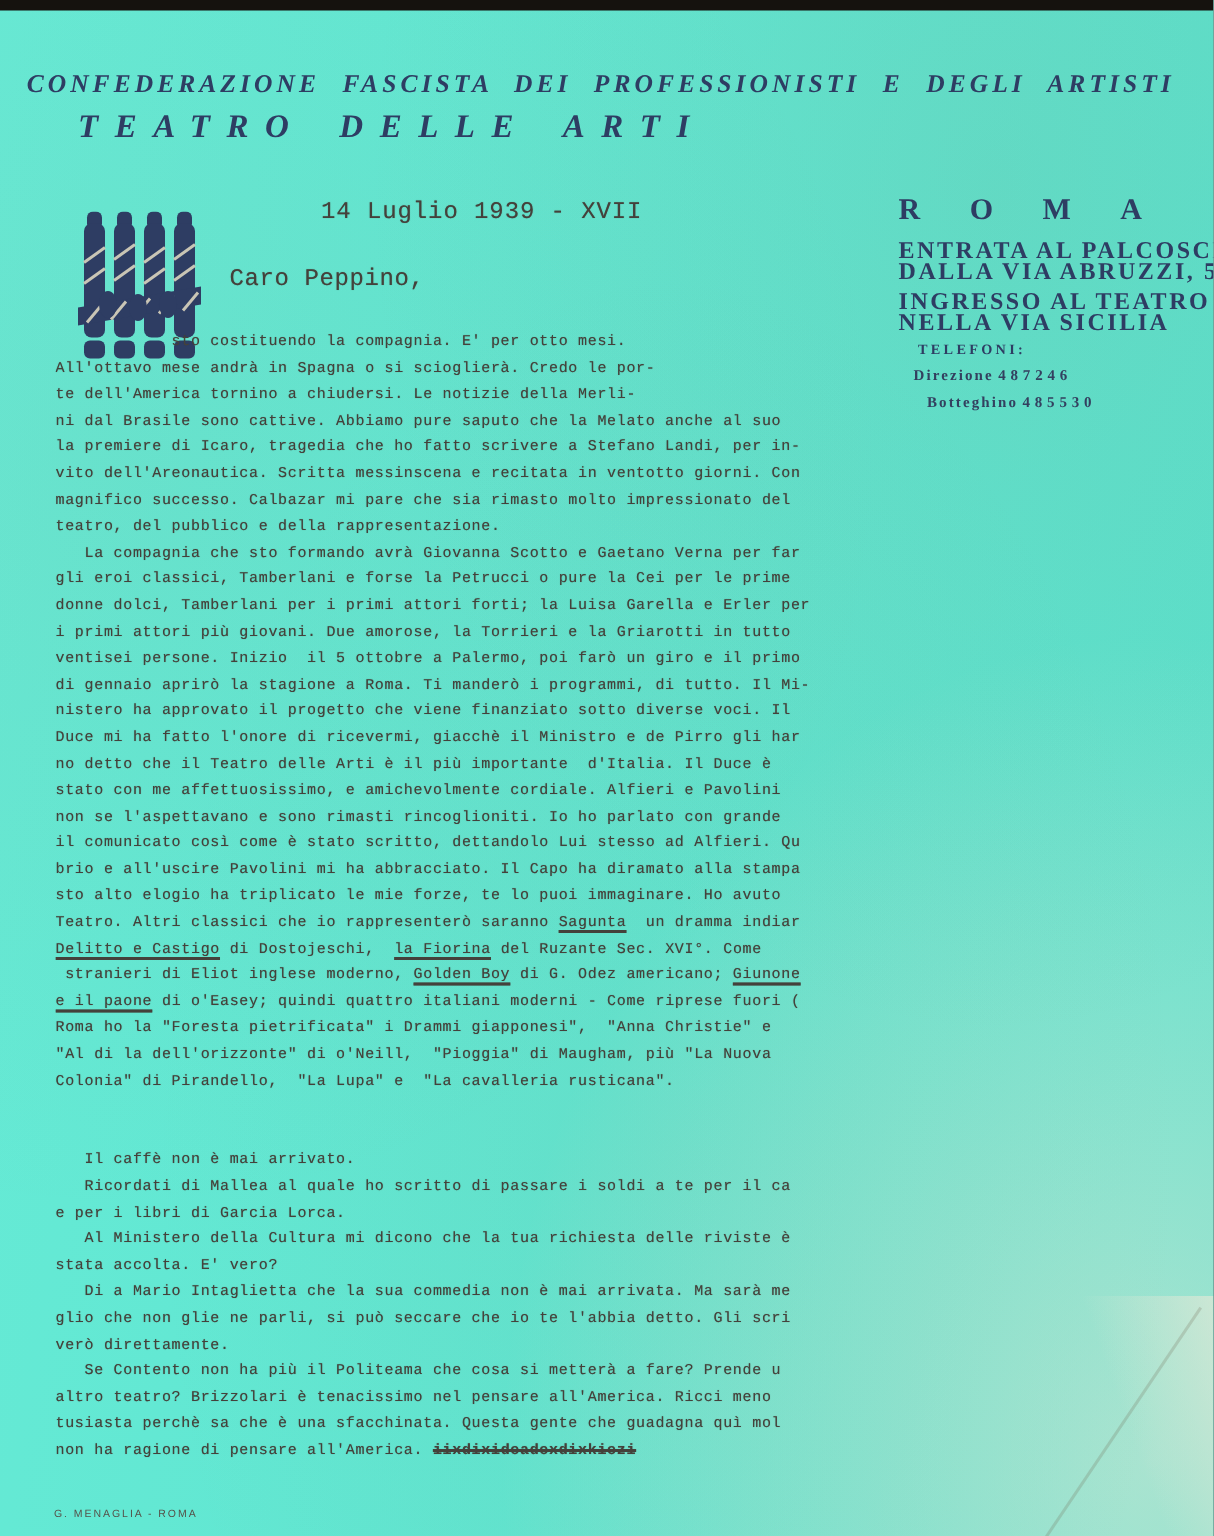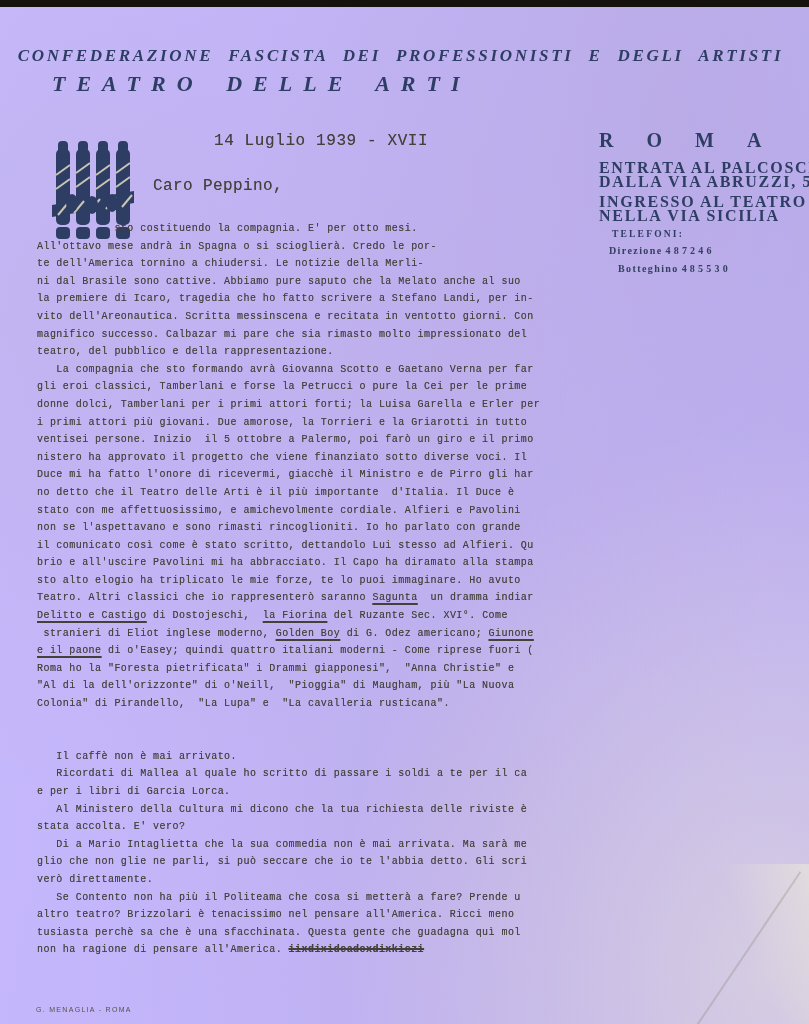--- a/index.html
+++ b/index.html
@@ -1,18 +1,18 @@
 <!DOCTYPE html>
 <html><head>
 <meta charset="utf-8">
 <style>
   html,body { margin:0; padding:0; background:#777; }
   .page {
     position:relative; width:809px; height:1024px; overflow:hidden;
-    background:#c4b5fd;
+    background:#5eead4;
     font-family:"Liberation Mono", monospace;
   }
   
   .page::before {
     content:""; position:absolute; inset:0; pointer-events:none;
     background:
       radial-gradient(ellipse at 82% 12%, rgba(140,128,98,0.10), transparent 45%),
       radial-gradient(ellipse at 10% 30%, rgba(140,128,98,0.08), transparent 50%),
       radial-gradient(ellipse at 55% 75%, rgba(150,140,110,0.07), transparent 55%),
       radial-gradient(ellipse at 95% 95%, rgba(235,230,212,0.55), transparent 40%),
@@ -163,20 +163,21 @@
       <div class="tline"><span>ni dal Brasile sono cattive. Abbiamo pure saputo che la Melato anche al suo</span></div>
       <div class="tline"><span>la premiere di Icaro, tragedia che ho fatto scrivere a Stefano Landi, per in-</span></div>
       <div class="tline"><span>vito dell'Areonautica. Scritta messinscena e recitata in ventotto giorni. Con</span></div>
       <div class="tline"><span>magnifico successo. Calbazar mi pare che sia rimasto molto impressionato del</span></div>
       <div class="tline"><span>teatro, del pubblico e della rappresentazione.</span></div>
       <div class="tline"><span>   La compagnia che sto formando avrà Giovanna Scotto e Gaetano Verna per far</span></div>
       <div class="tline"><span>gli eroi classici, Tamberlani e forse la Petrucci o pure la Cei per le prime</span></div>
       <div class="tline"><span>donne dolci, Tamberlani per i primi attori forti; la Luisa Garella e Erler per</span></div>
       <div class="tline"><span>i primi attori più giovani. Due amorose, la Torrieri e la Griarotti in tutto</span></div>
       <div class="tline"><span>ventisei persone. Inizio  il 5 ottobre a Palermo, poi farò un giro e il primo</span></div>
+      <div class="tline"><span>di gennaio aprirò la stagione a Roma. Ti manderò i programmi, di tutto. Il Mi-</span></div>
       <div class="tline"><span>nistero ha approvato il progetto che viene finanziato sotto diverse voci. Il</span></div>
       <div class="tline"><span>Duce mi ha fatto l'onore di ricevermi, giacchè il Ministro e de Pirro gli har</span></div>
       <div class="tline"><span>no detto che il Teatro delle Arti è il più importante  d'Italia. Il Duce è</span></div>
       <div class="tline"><span>stato con me affettuosissimo, e amichevolmente cordiale. Alfieri e Pavolini</span></div>
       <div class="tline"><span>non se l'aspettavano e sono rimasti rincoglioniti. Io ho parlato con grande</span></div>
       <div class="tline"><span>il comunicato così come è stato scritto, dettandolo Lui stesso ad Alfieri. Qu</span></div>
       <div class="tline"><span>brio e all'uscire Pavolini mi ha abbracciato. Il Capo ha diramato alla stampa</span></div>
       <div class="tline"><span>sto alto elogio ha triplicato le mie forze, te lo puoi immaginare. Ho avuto</span></div>
       <div class="tline"><span>Teatro. Altri classici che io rappresenterò saranno </span><span class="u">Sagunta</span><span>  un dramma indiar</span></div>
       <div class="tline"><span class="u">Delitto e Castigo</span><span> di Dostojeschi,  </span><span class="u">la Fiorina</span><span> del Ruzante Sec. XVI°. Come</span></div>

